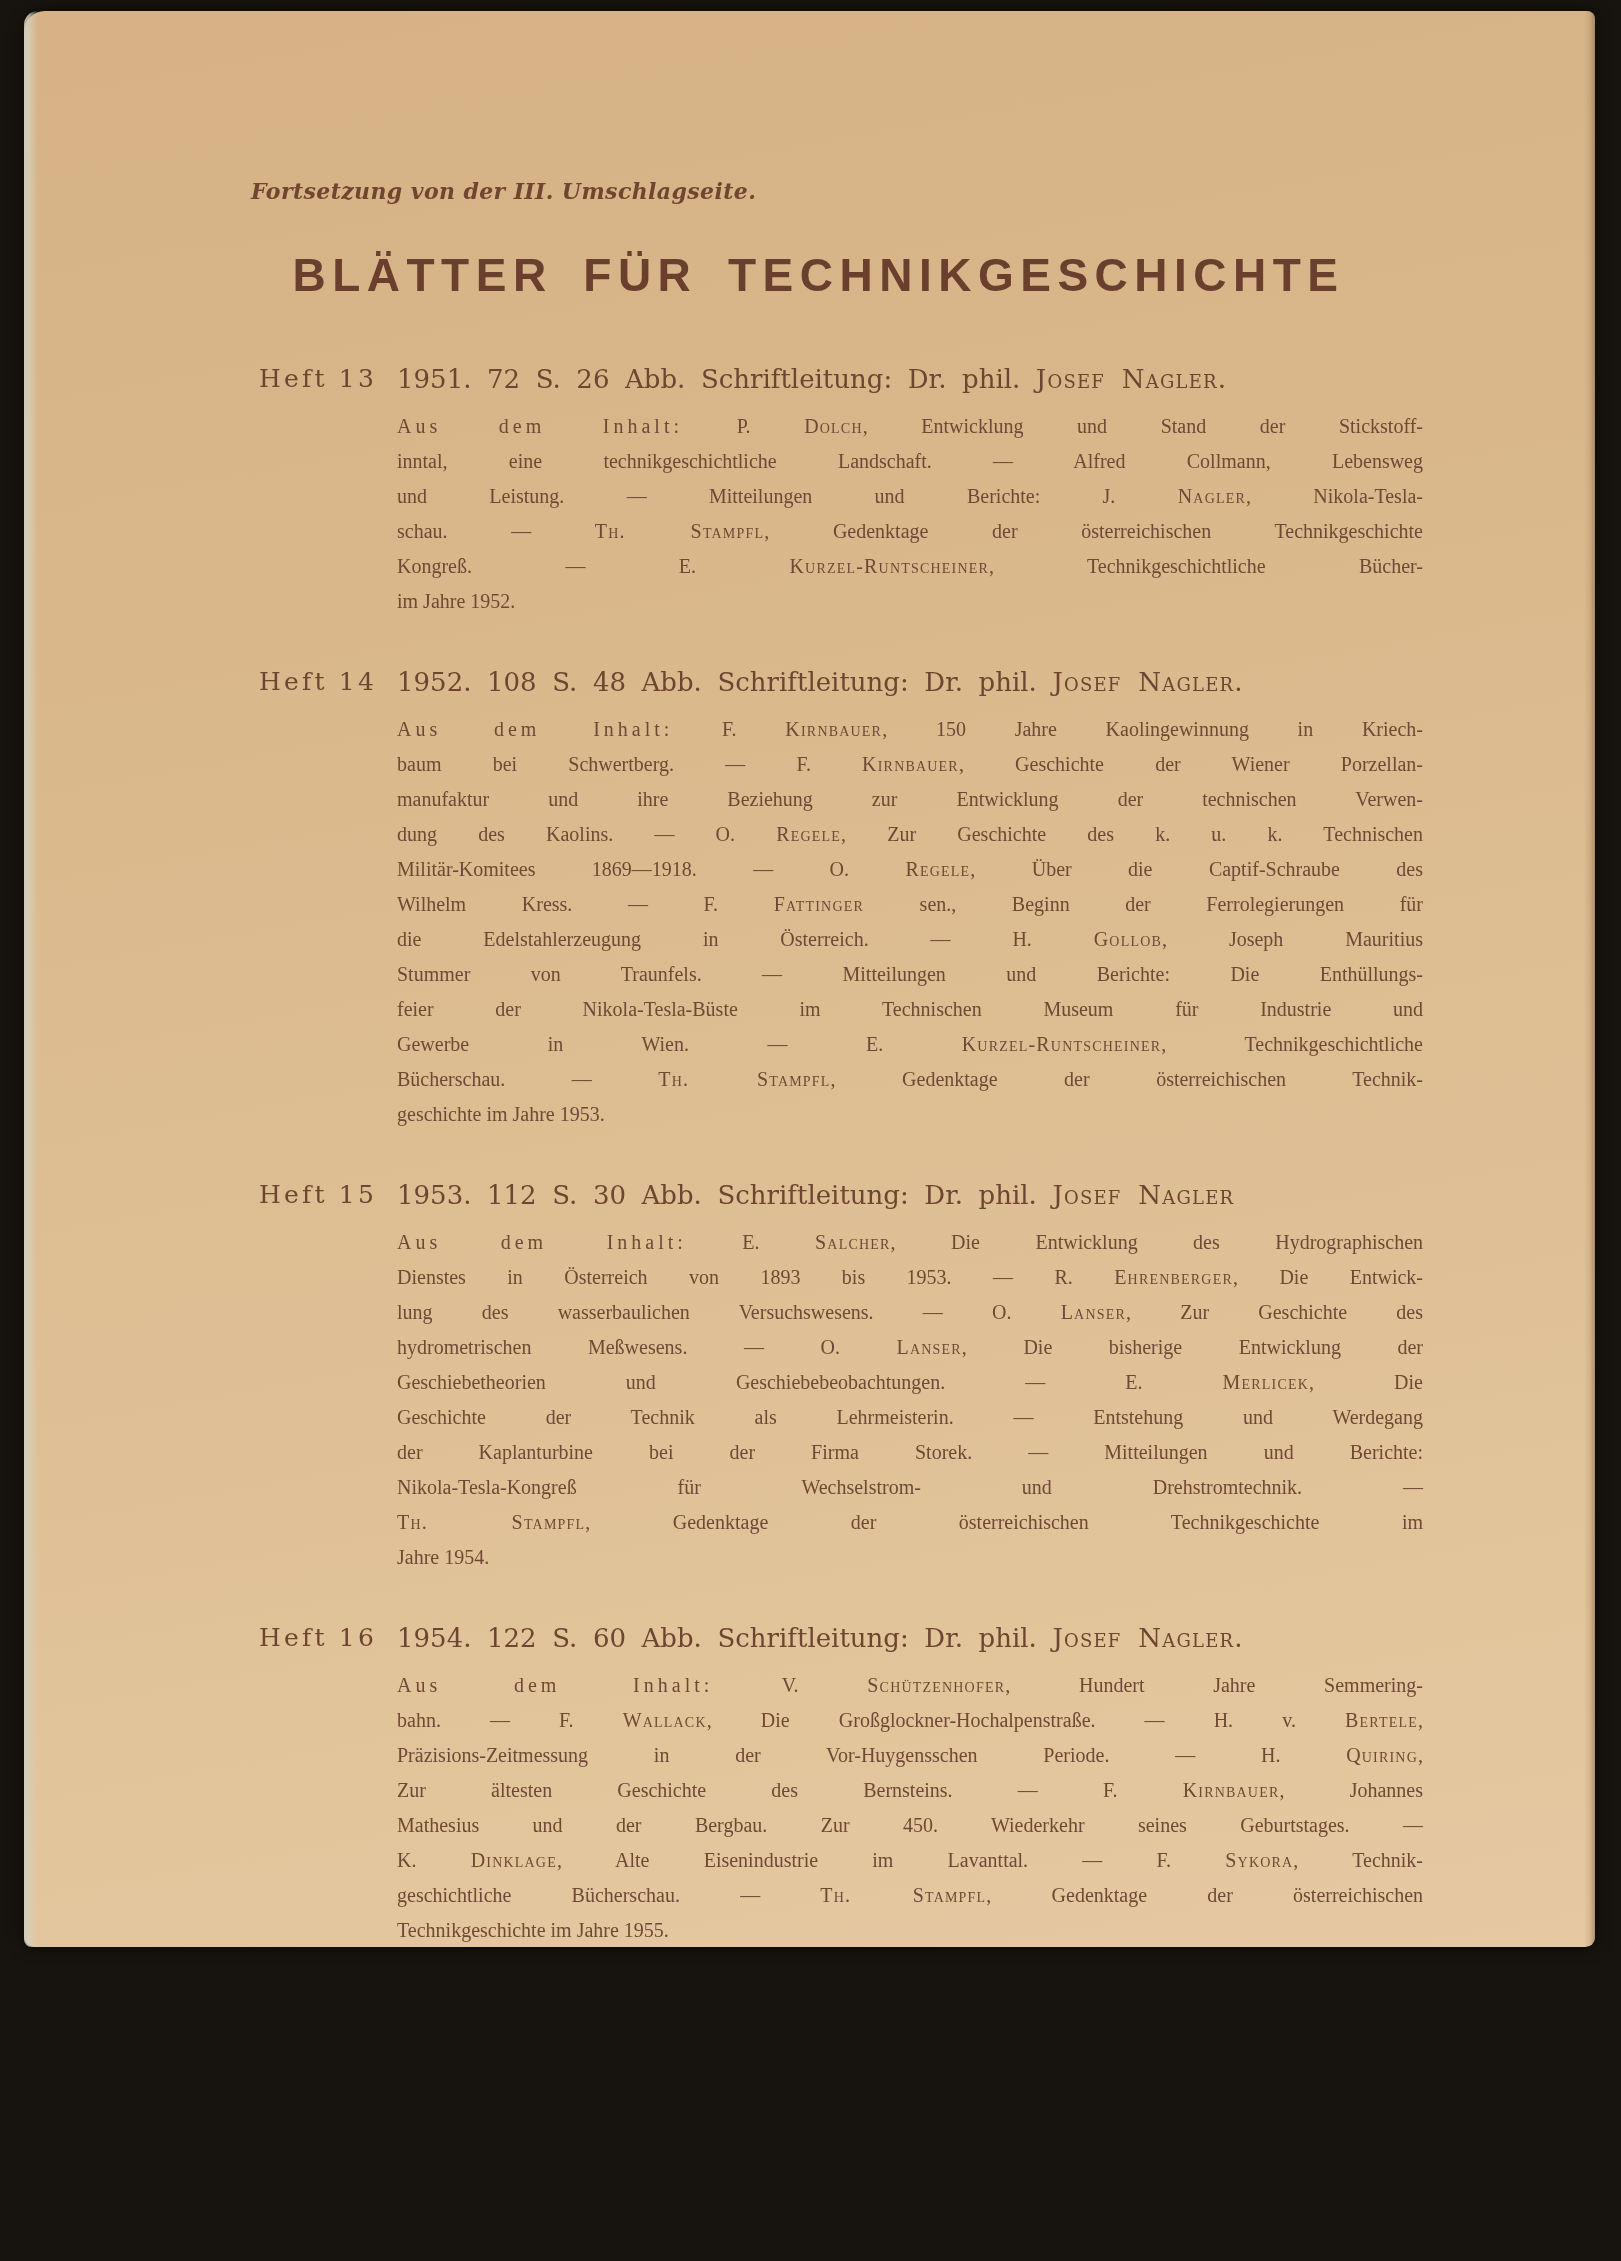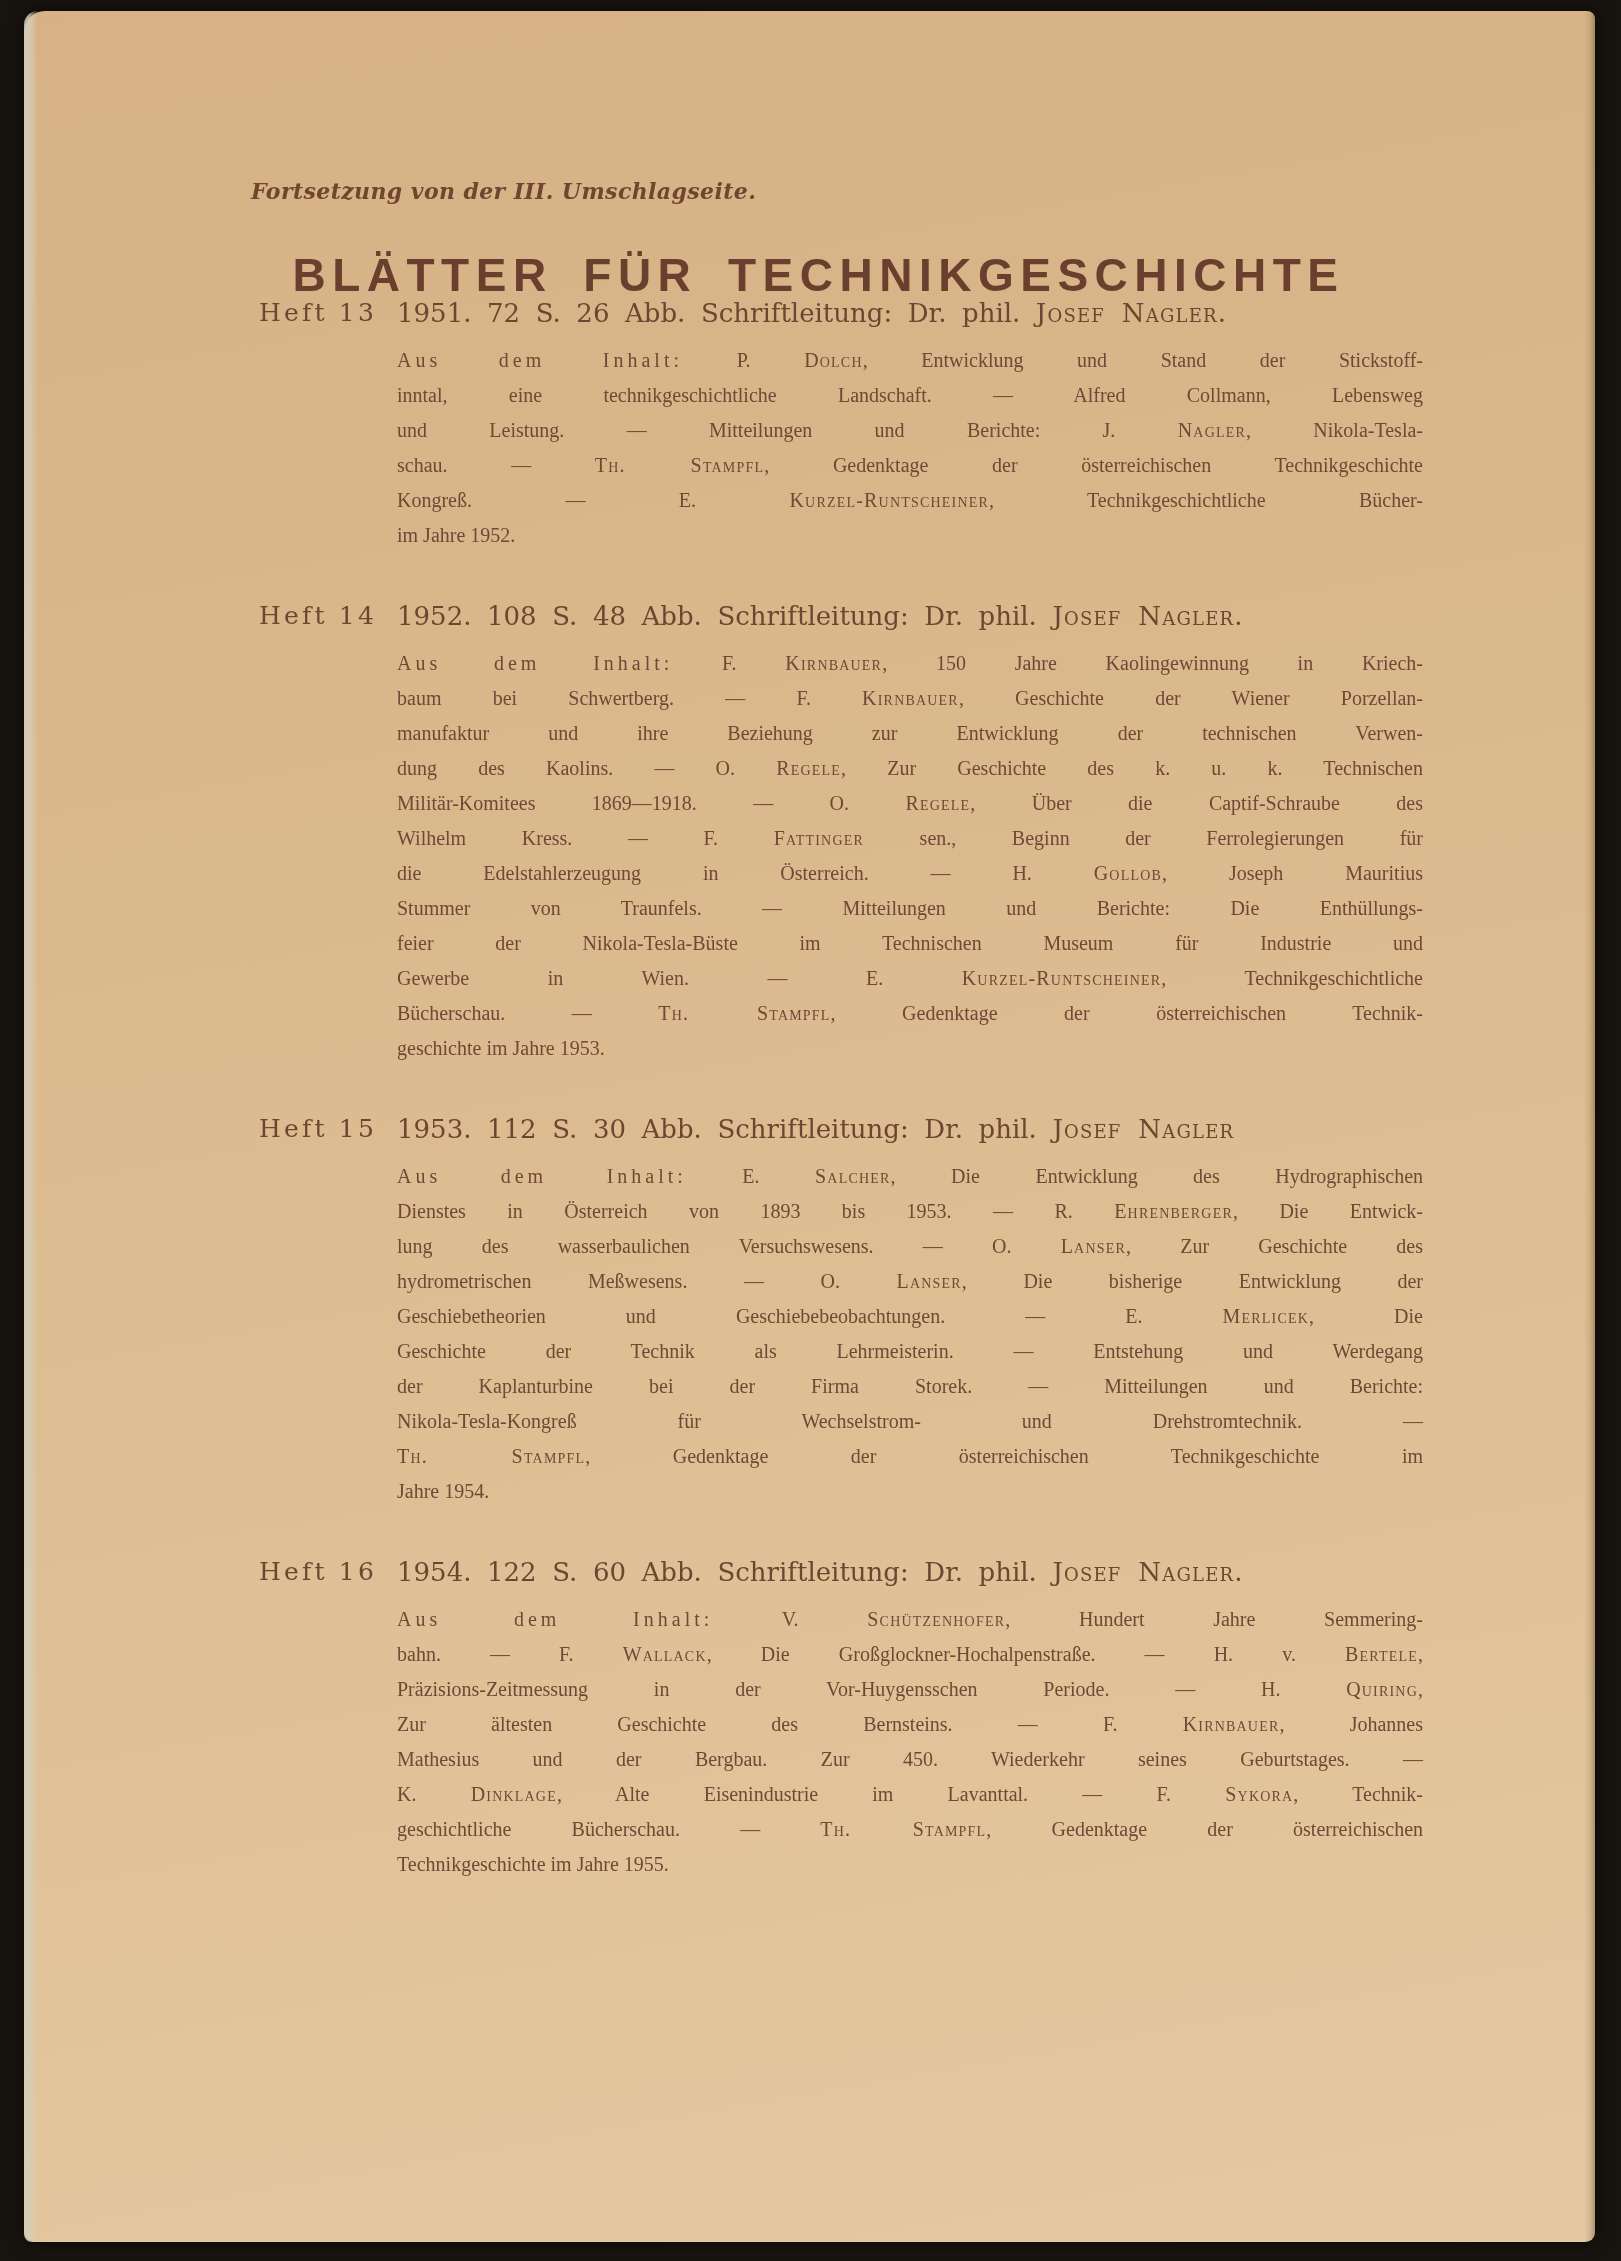--- a/index.html
+++ b/index.html
@@ -6,21 +6,21 @@
   body{
     width:1622px;height:2261px;
     background:#17130e;
     position:relative;
     overflow:hidden;
     font-family:"DejaVu Serif", serif;
   }
   .paper{
     position:absolute;
     left:24px; top:11.4px;
-    width:1571px; height:2231px;
+    width:1571px; height:1936px;
     box-sizing:border-box;
     background:linear-gradient(170deg,#d6b286 0%,#d9b78b 28%,#ddbd92 55%,#e3c59c 85%,#e5c9a2 100%);
     border-radius:21px 8px 9.7px 11.4px;
     box-shadow:0 0 14.6px rgba(0,0,0,.55);
     padding:166px 173px 0 227px;
   }
   
   .paper::before{
     content:"";
     position:absolute;left:0;top:0;bottom:0;width:13.8px;
@@ -48,21 +48,21 @@
     text-align:center;
     transform:translateX(-18px);
     font-family:"Liberation Sans", sans-serif;
     font-weight:bold;
     font-size:46px;
     line-height:39px;
     letter-spacing:6.5px;
     word-spacing:11.4px;
     color:#6b3f2d;
   }
-  .entries{}
+  .entries{margin-top:66px;}
   .entry{
     display:grid;
     grid-template-columns:146px 1026px;
     margin-top:45px;
   }
   .entry:first-child{margin-top:0;}
   .heft-label{
     font-size:25px;
     line-height:36px;
     letter-spacing:3.2px;

